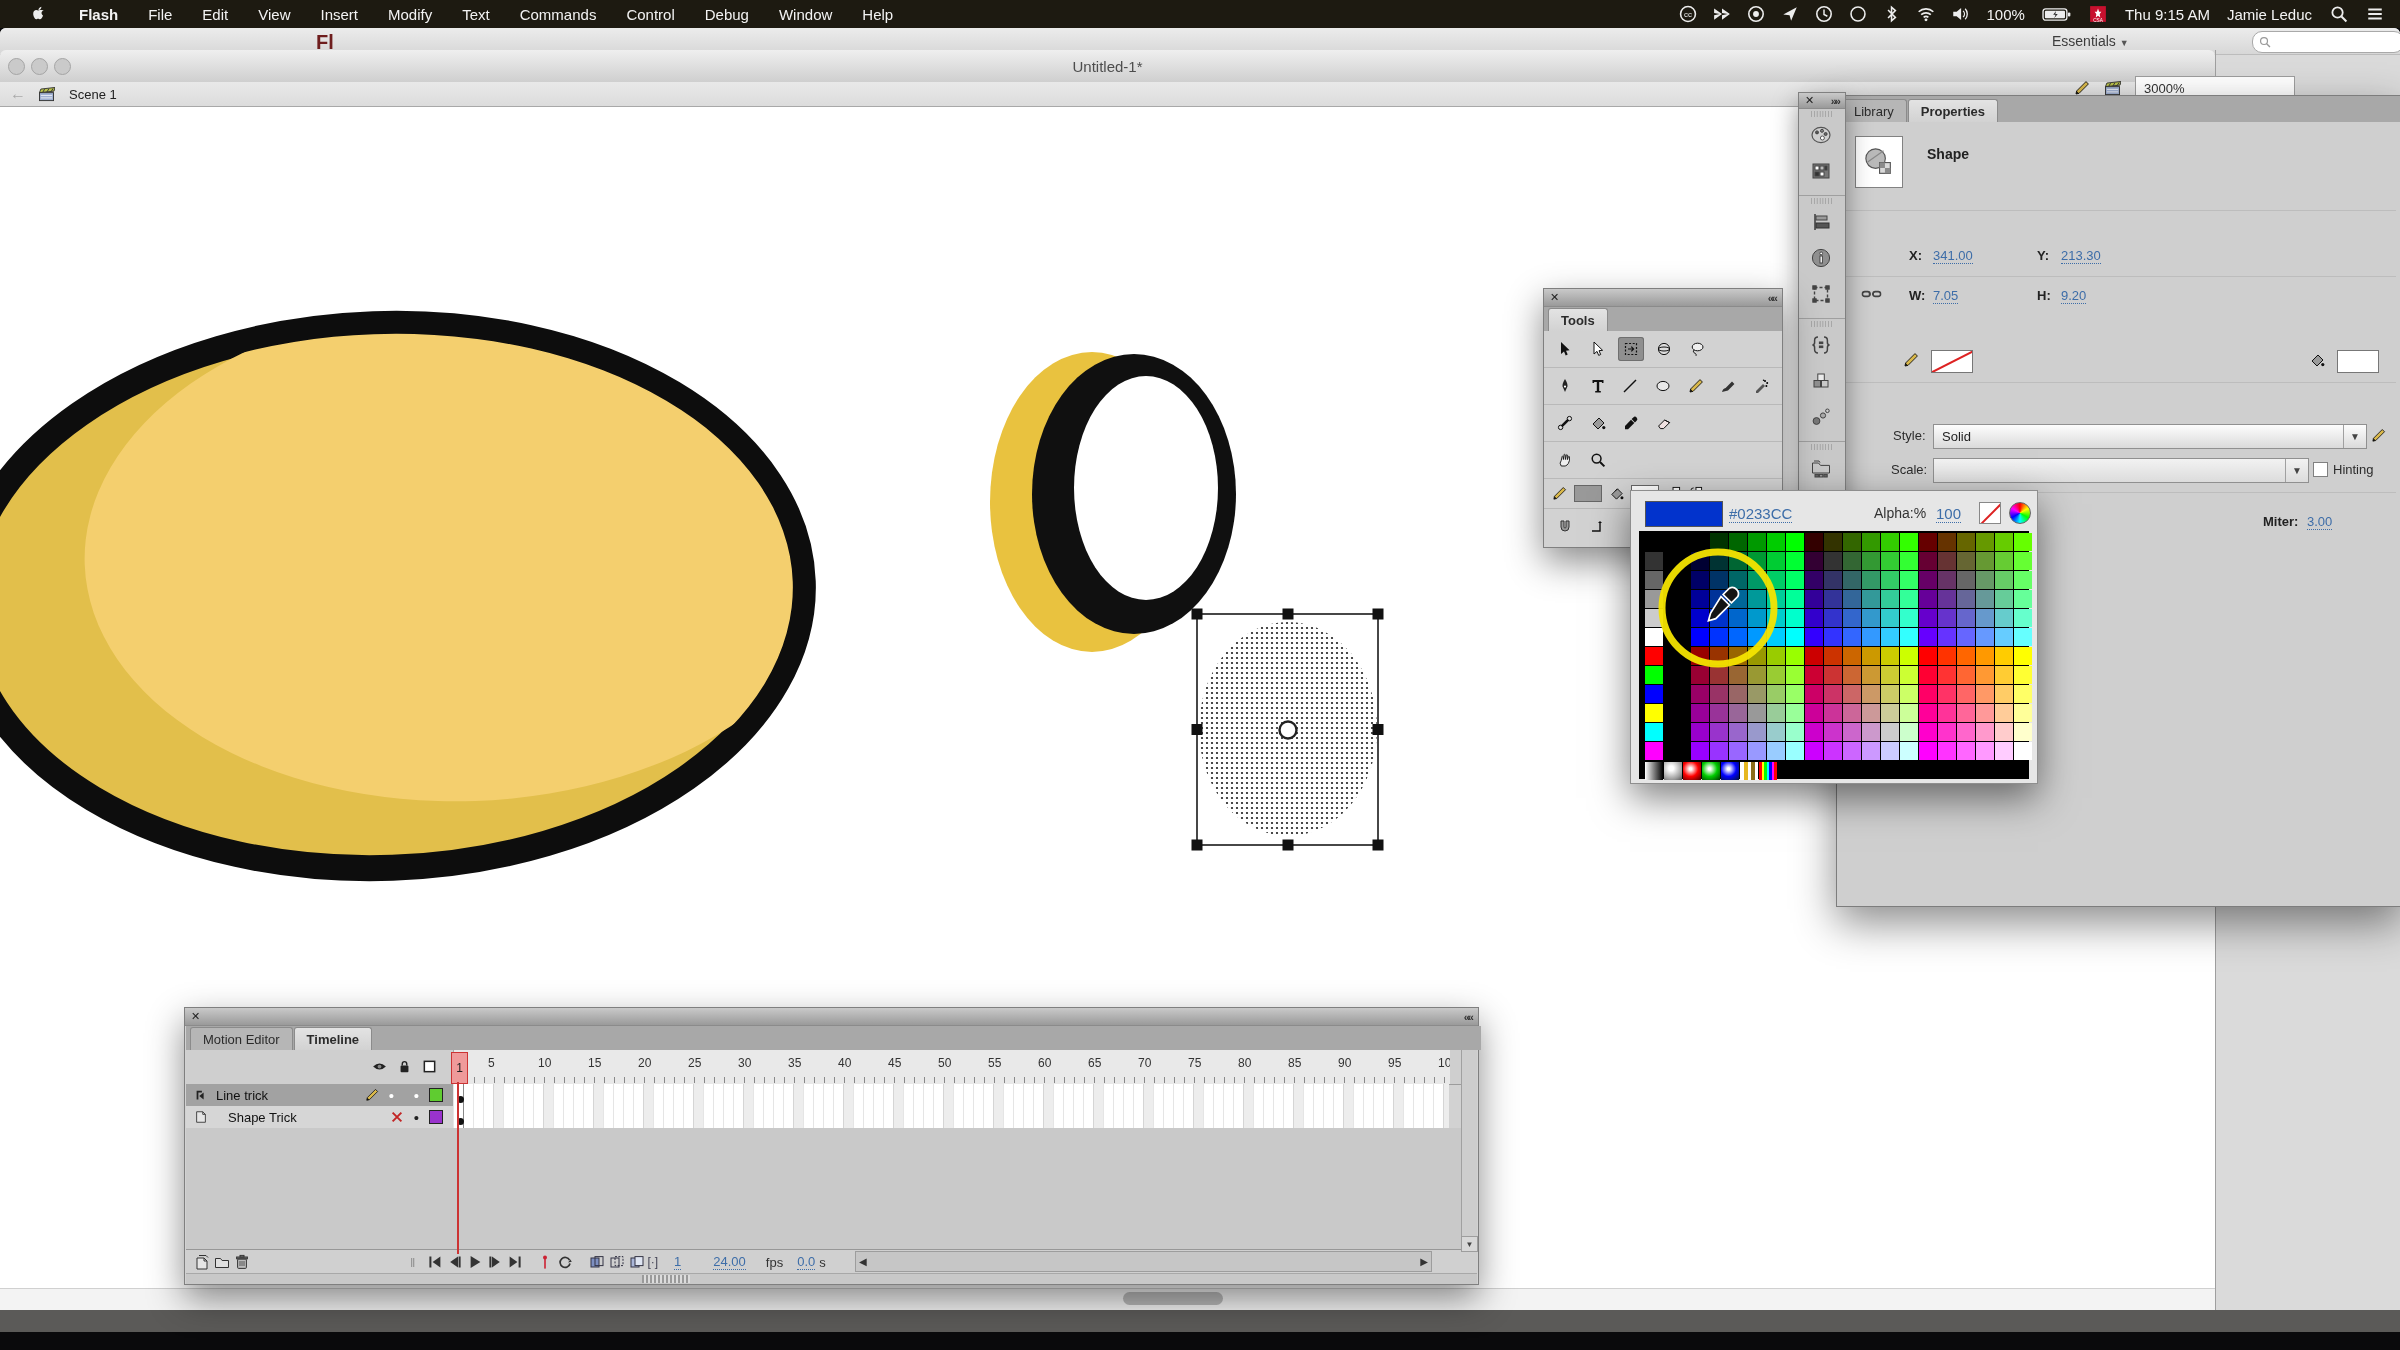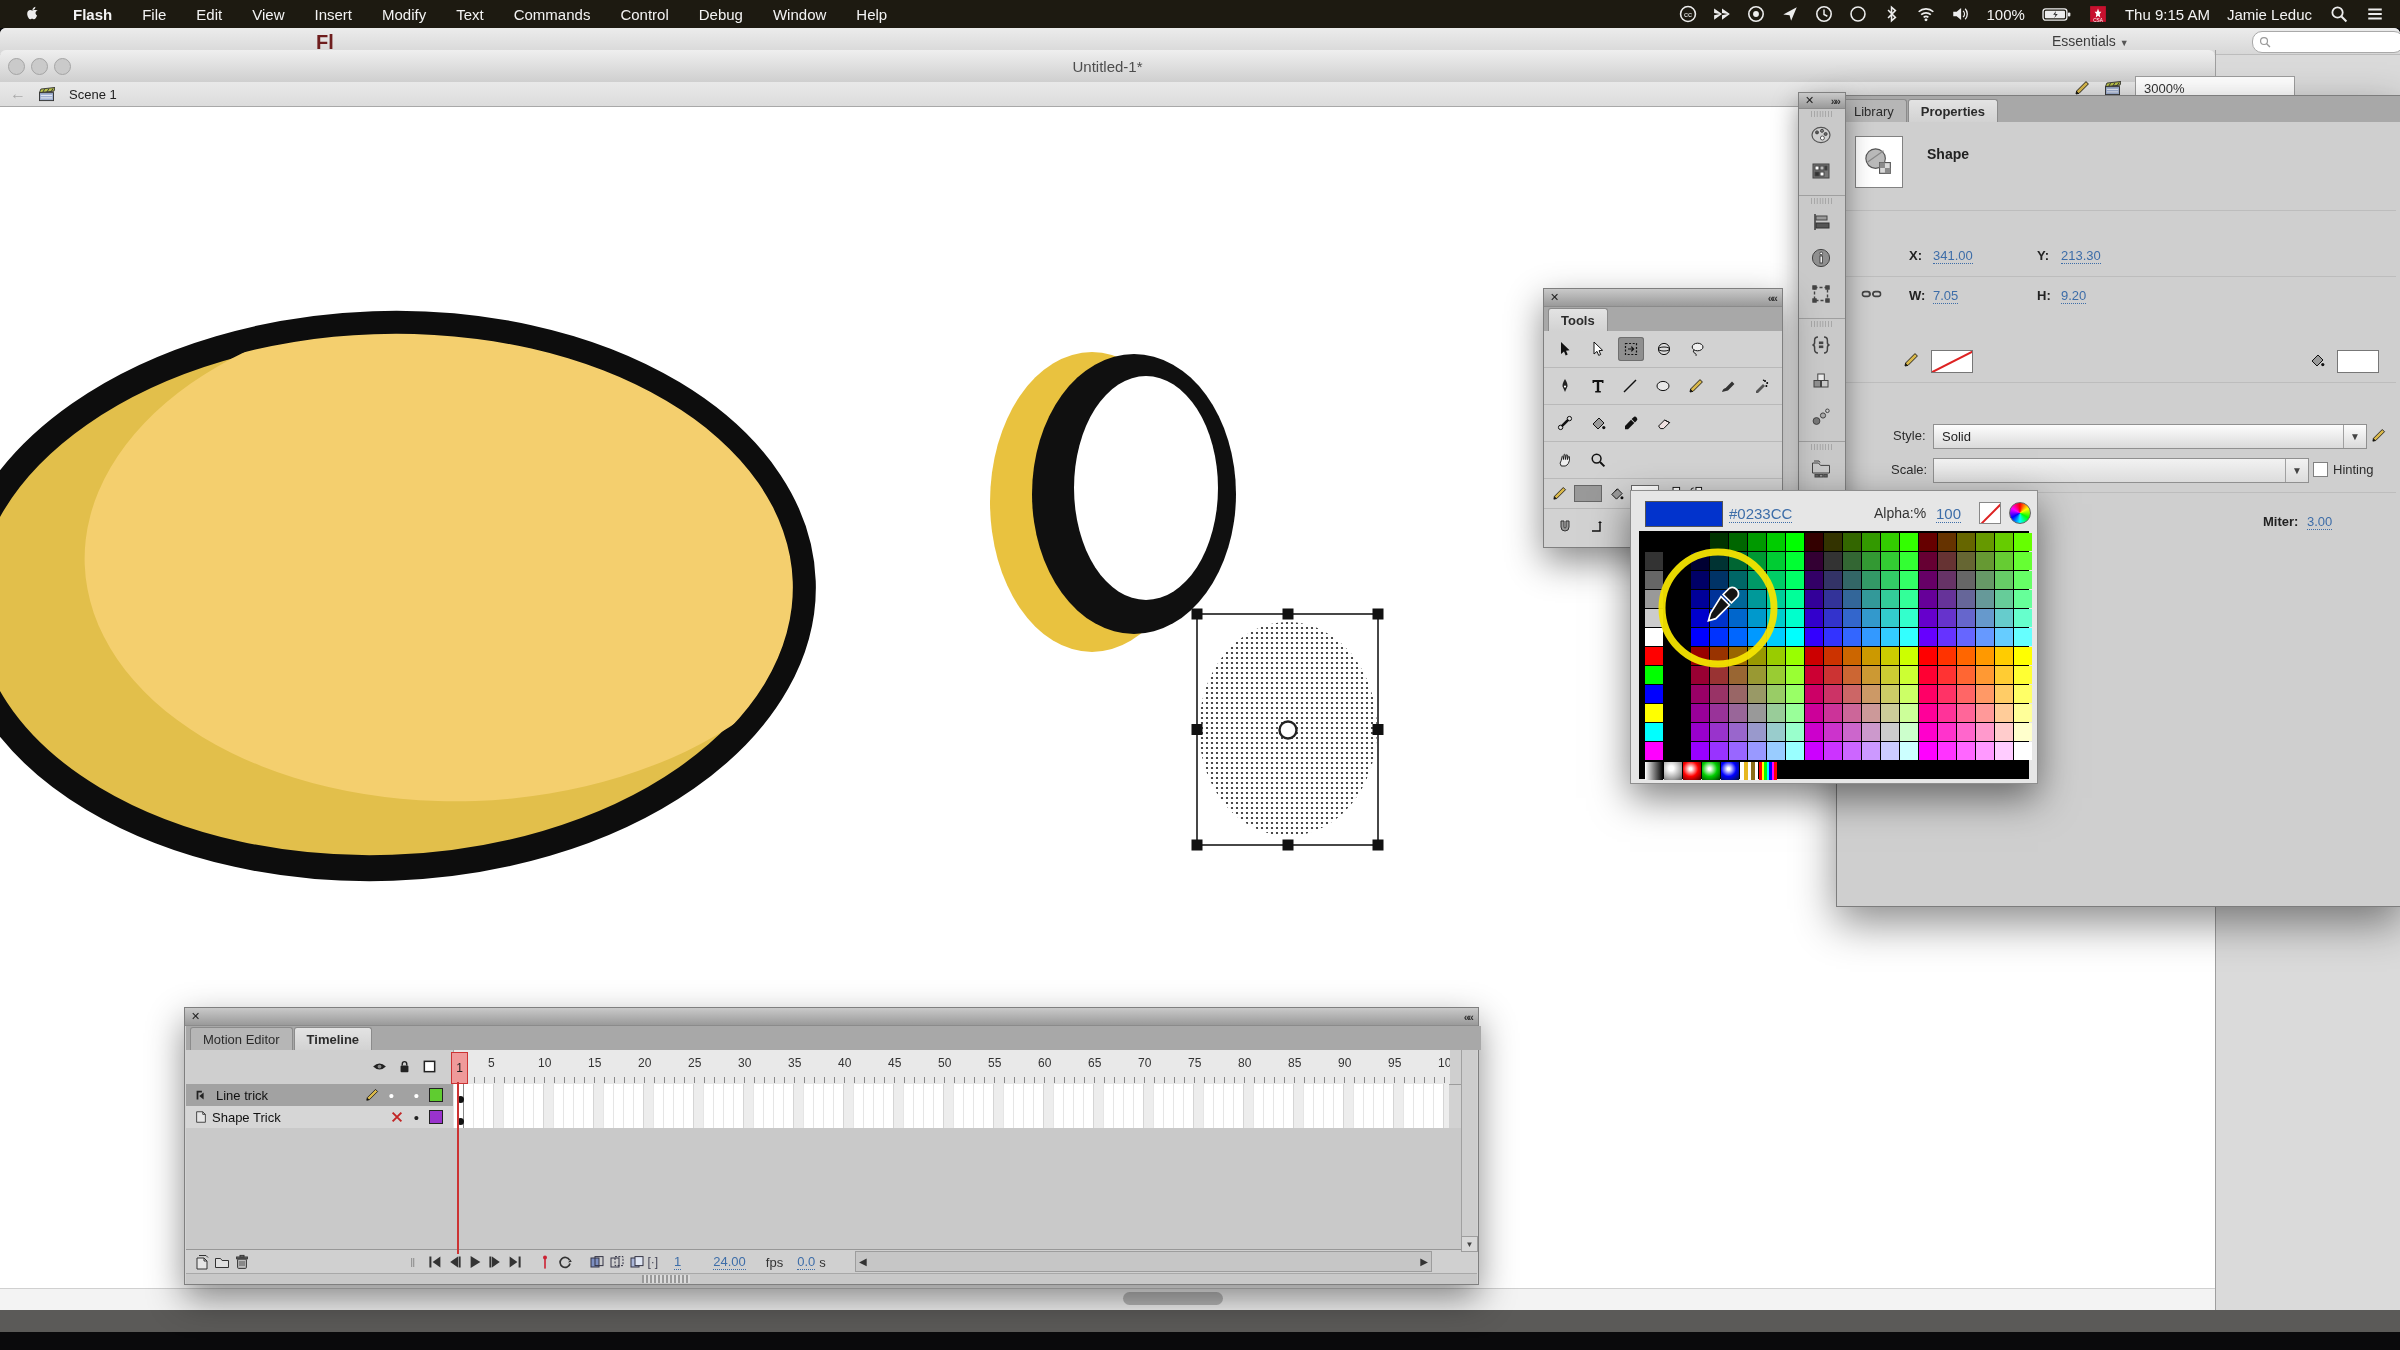--- a/index.html
+++ b/index.html
@@ -4,21 +4,21 @@
 <style>
   html,body{margin:0;padding:0;background:#000;}
   #screen{position:relative;width:2400px;height:1350px;overflow:hidden;background:#0a0a0c;
     font-family:"Liberation Sans","DejaVu Sans",sans-serif;-webkit-font-smoothing:antialiased;}
   .abs{position:absolute;}
   .nosel{user-select:none;}
 
   
   #menubar{left:0;top:0;width:2400px;height:28px;background:rgba(30,27,18,.97);z-index:100;
     display:flex;align-items:center;color:#f3f3f3;font-size:15px;}
-  #menu-left{display:flex;align-items:center;gap:30px;padding-left:24px;}
+  #menu-left{display:flex;align-items:center;gap:30px;padding-left:30px;}
   .menu-item{cursor:default;}
   #menu-right{margin-left:auto;display:flex;align-items:center;gap:17px;padding-right:16px;font-size:15px;}
   .sticon{width:19px;height:19px;display:inline-flex;align-items:center;justify-content:center;}
   .sticon svg{width:18px;height:18px;fill:#ededed;}
 
   
   #appwin{left:0;top:28px;width:2400px;height:1304px;background:#DADADA;border-radius:6px 6px 0 0;z-index:1;}
   #appstrip{left:0;top:28px;width:2400px;height:26px;background:linear-gradient(#ececec,#d7d7d7);
     border-radius:6px 6px 0 0;border-bottom:1px solid #bcbcbc;z-index:2;}
   #fl-logo{left:316px;top:31px;font-size:20px;font-weight:bold;color:#6e1d1d;z-index:3;letter-spacing:0;}
@@ -1235,21 +1235,21 @@
     <div class="frow" style="top:76px">
       <span class="kfcell"></span>
         <span class="kfdot"></span>
     </div>
     <div class="lrow" style="top:98px;background:#d6d6d6">
       <span class="icon-inline" style="margin-left:8px">
           <svg viewBox="0 0 16 16" style="width:14px;height:14px">
             <use href="#i-page"></use>
           </svg>
         </span>
-      <span style="margin-left:4px">Shape Trick</span>
+      <span style="margin-left:20px">Shape Trick</span>
       <span class="icon-inline" style="margin-left:auto">
           <svg viewBox="0 0 16 16" style="width:14px;height:14px">
             <use href="#i-x-mark"></use>
           </svg>
         </span>
       <span style="width:25px;text-align:center;font-size:15px;color:#222">•</span>
       <span id="layer1-color" style="width: 12px; height: 12px; border: 1px solid rgb(34, 34, 34); margin-right: 10px; background: rgb(153, 51, 204);"></span>
     </div>
     <div class="frow" style="top:98px">
       <span class="kfcell"></span>

